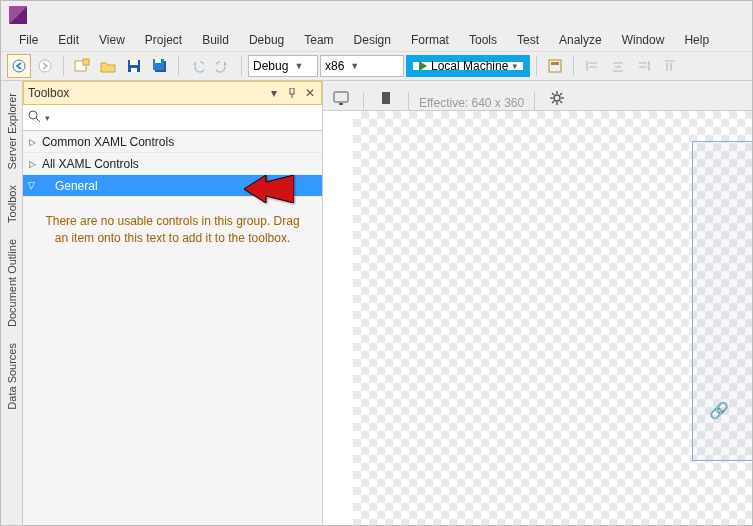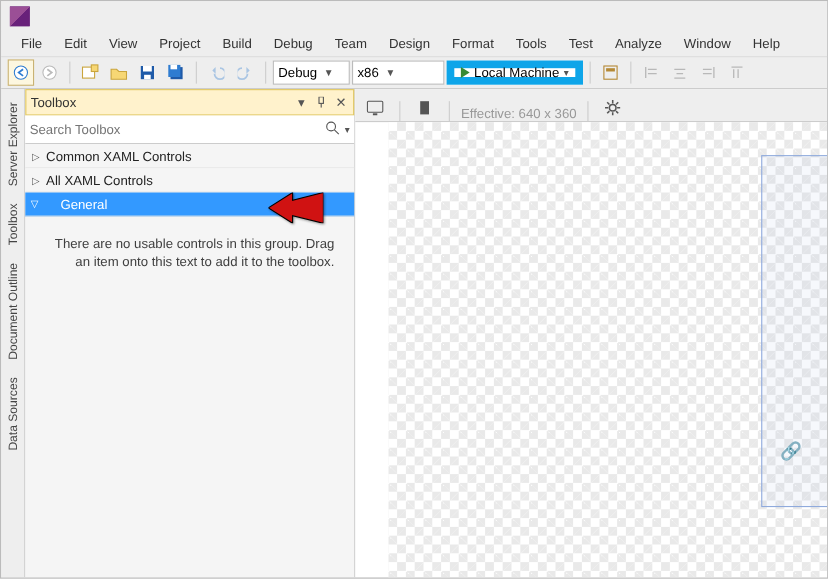--- a/index.html
+++ b/index.html
@@ -34,21 +34,21 @@
   .panel-header .ttl { font-weight:normal; color:#333;}
   .panel-icons { display:flex; gap:4px; align-items:center;}
   .panel-icons span { width:14px; height:14px; display:flex; align-items:center; justify-content:center; color:#555; cursor:default;}
   .searchrow { height:26px; background:#fff; border-bottom:1px solid #ccc; display:flex; align-items:center; padding:0 4px;}
   .searchrow input { flex:1; border:none; outline:none; height:20px; font-size:12px; color:#555;}
   .searchrow .sicons { display:flex; align-items:center; gap:4px; color:#555;}
   .cat { height:22px; display:flex; align-items:center; gap:6px; padding-left:6px; background:#f5f5f5; border-bottom:1px solid #e8e8e8; color:#222;}
   .cat .tri { font-size:9px; color:#555;}
   .cat.sel { background:#3399ff; color:#fff;gap:19px;}
   .cat.sel .tri { color:#fff; transform:rotate(90deg); display:inline-block;}
-  .empty-msg { padding: 16px 18px; color:#404040; text-align:right; line-height:1.4;}
+  .empty-msg { padding: 16px 18px; color:#a16207; text-align:center; line-height:1.4;}
   
   .arrow { position:absolute; left:243px; top:94px; z-index:50; filter: drop-shadow(1px 1px 1px rgba(0,0,0,.4));}
   
   .designer { flex:1; display:flex; flex-direction:column; background:#fff;}
   .dtoolbar { height:30px; border-bottom:1px solid #ccc; background:#eee; display:flex; align-items:flex-end; padding-left:6px; gap:6px;}
   .dtoolbar .dsep { width:1px; height:18px; background:#ccc; margin:0 4px;}
   .dtoolbar .eff { color:#999; font-size:12px;}
   .canvas { flex:1; position:relative; background-color:#fff;
     background-image:
      linear-gradient(45deg,#e9e9e9 25%,transparent 25%),
@@ -203,21 +203,20 @@
         <span>
             <svg width="10" height="10">
               <rect x="3" y="0" width="4" height="6" fill="none" stroke="#555"></rect>
               <line x1="5" y1="6" x2="5" y2="10" stroke="#555"></line>
             </svg>
           </span>
         <span>✕</span>
       </div>
     </div>
     <div class="searchrow">
-      <input type="text" placeholder="Search Toolbox" style="">
       <div class="sicons">
         <span><svg width="14" height="14">
               <circle cx="6" cy="6" r="4" fill="none" stroke="#555"></circle>
               <line x1="9" y1="9" x2="13" y2="13" stroke="#555"></line>
             </svg></span>
         <span style="font-size:9px">▾</span>
       </div>
     </div>
     <div class="cat">
       <span class="tri">▷</span>

